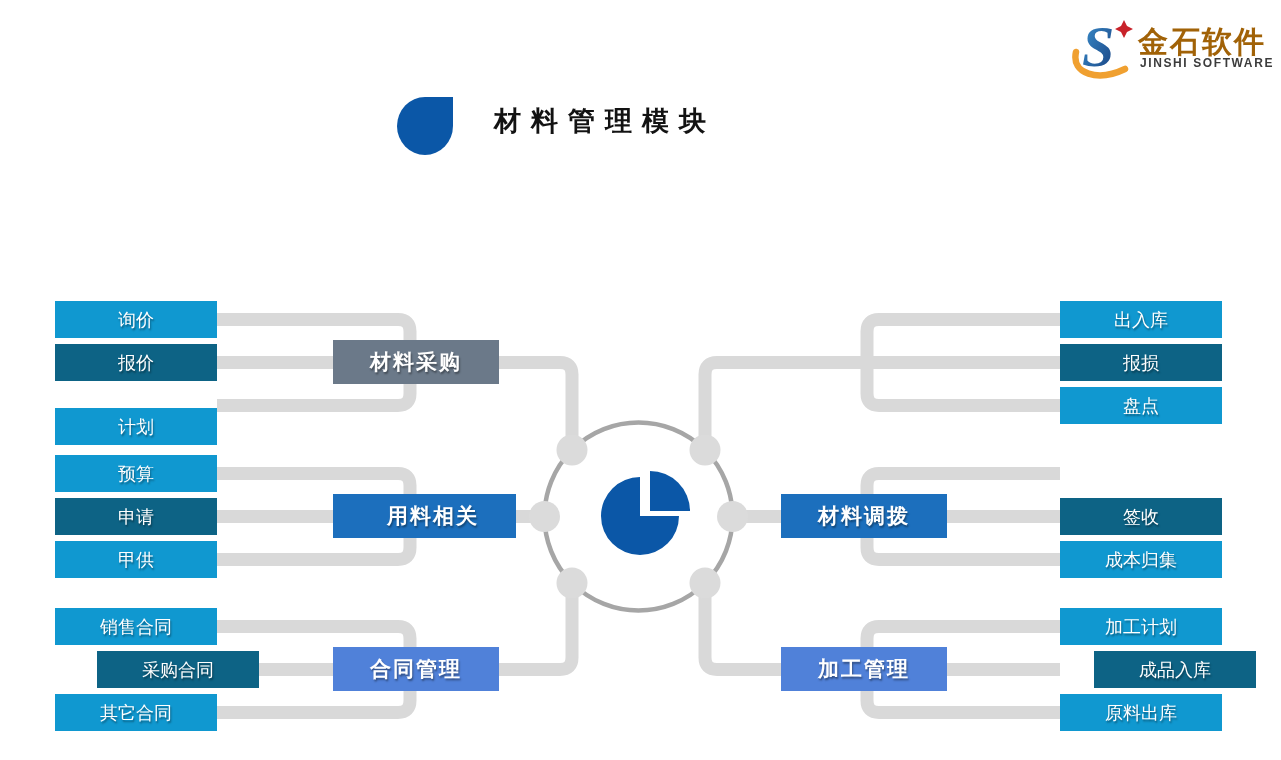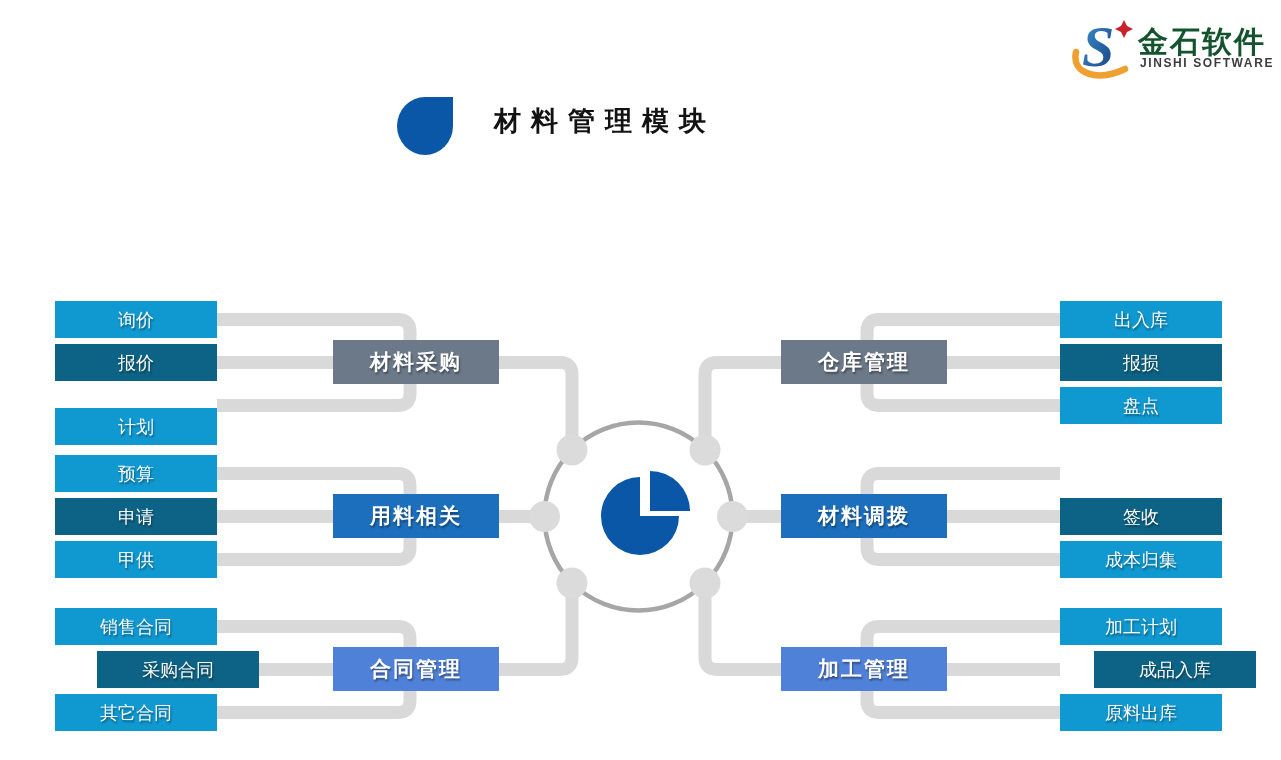--- a/index.html
+++ b/index.html
@@ -30,21 +30,21 @@
   
   .title-drop{position:absolute;left:397px;top:97px;width:56px;height:58px;
               background:#0B57A7;border-radius:50% 0 50% 50%;z-index:3;}
   .page-title{position:absolute;left:494px;top:103px;margin:0;z-index:3;
               font-size:27px;font-weight:bold;color:#121212;letter-spacing:10px;}
 
   
   .logo{position:absolute;left:1072px;top:12px;width:200px;height:72px;z-index:3;}
   .logo-icon{position:absolute;left:0;top:0;}
   .brand-cn{position:absolute;left:66px;top:10px;font-size:30px;font-weight:bold;
-            color:#14532d;letter-spacing:2px;white-space:nowrap;}
+            color:#a16207;letter-spacing:2px;white-space:nowrap;}
   .brand-en{position:absolute;left:68px;top:44px;font-size:12px;color:#3c3c3c;
             letter-spacing:1.6px;white-space:nowrap;font-weight:bold;}
 </style>
 </head>
 <body>
 
 <div class="canvas">
 
   <svg class="net" width="1281" height="760" viewBox="0 0 1281 760">
     <g stroke="#D9D9D9" stroke-width="13" fill="none">
@@ -114,24 +114,23 @@
 
   <div class="item light" style="left:55px;top:455px;">预算</div>
   <div class="item dark" style="left:55px;top:498px;">申请</div>
   <div class="item light" style="left:55px;top:541px;">甲供</div>
 
   <div class="item light" style="left:55px;top:608px;">销售合同</div>
   <div class="item dark" style="left:55px;top:651px;margin-left:42px;">采购合同</div>
   <div class="item light" style="left:55px;top:694px;">其它合同</div>
 
   <div class="cat slate" style="left:333px;top:340px;">材料采购</div>
-  <div class="cat blue" style="left:333px;top:494px;">用料相关</div>
+  <div class="cat blue" style="left:333px;top:494px;padding-left:17px;">用料相关</div>
   <div class="cat cornflower" style="left:333px;top:647px;">合同管理</div>
 
-  <div class="cat slate" style="left:781px;top:340px;">仓库管理</div>
   <div class="cat blue" style="left:781px;top:494px;">材料调拨</div>
   <div class="cat cornflower" style="left:781px;top:647px;">加工管理</div>
 
   <div class="item light" style="left:1060px;top:301px;">出入库</div>
   <div class="item dark" style="left:1060px;top:344px;">报损</div>
   <div class="item light" style="left:1060px;top:387px;">盘点</div>
 
   <div class="item dark" style="left:1060px;top:498px;">签收</div>
   <div class="item light" style="left:1060px;top:541px;">成本归集</div>
 

